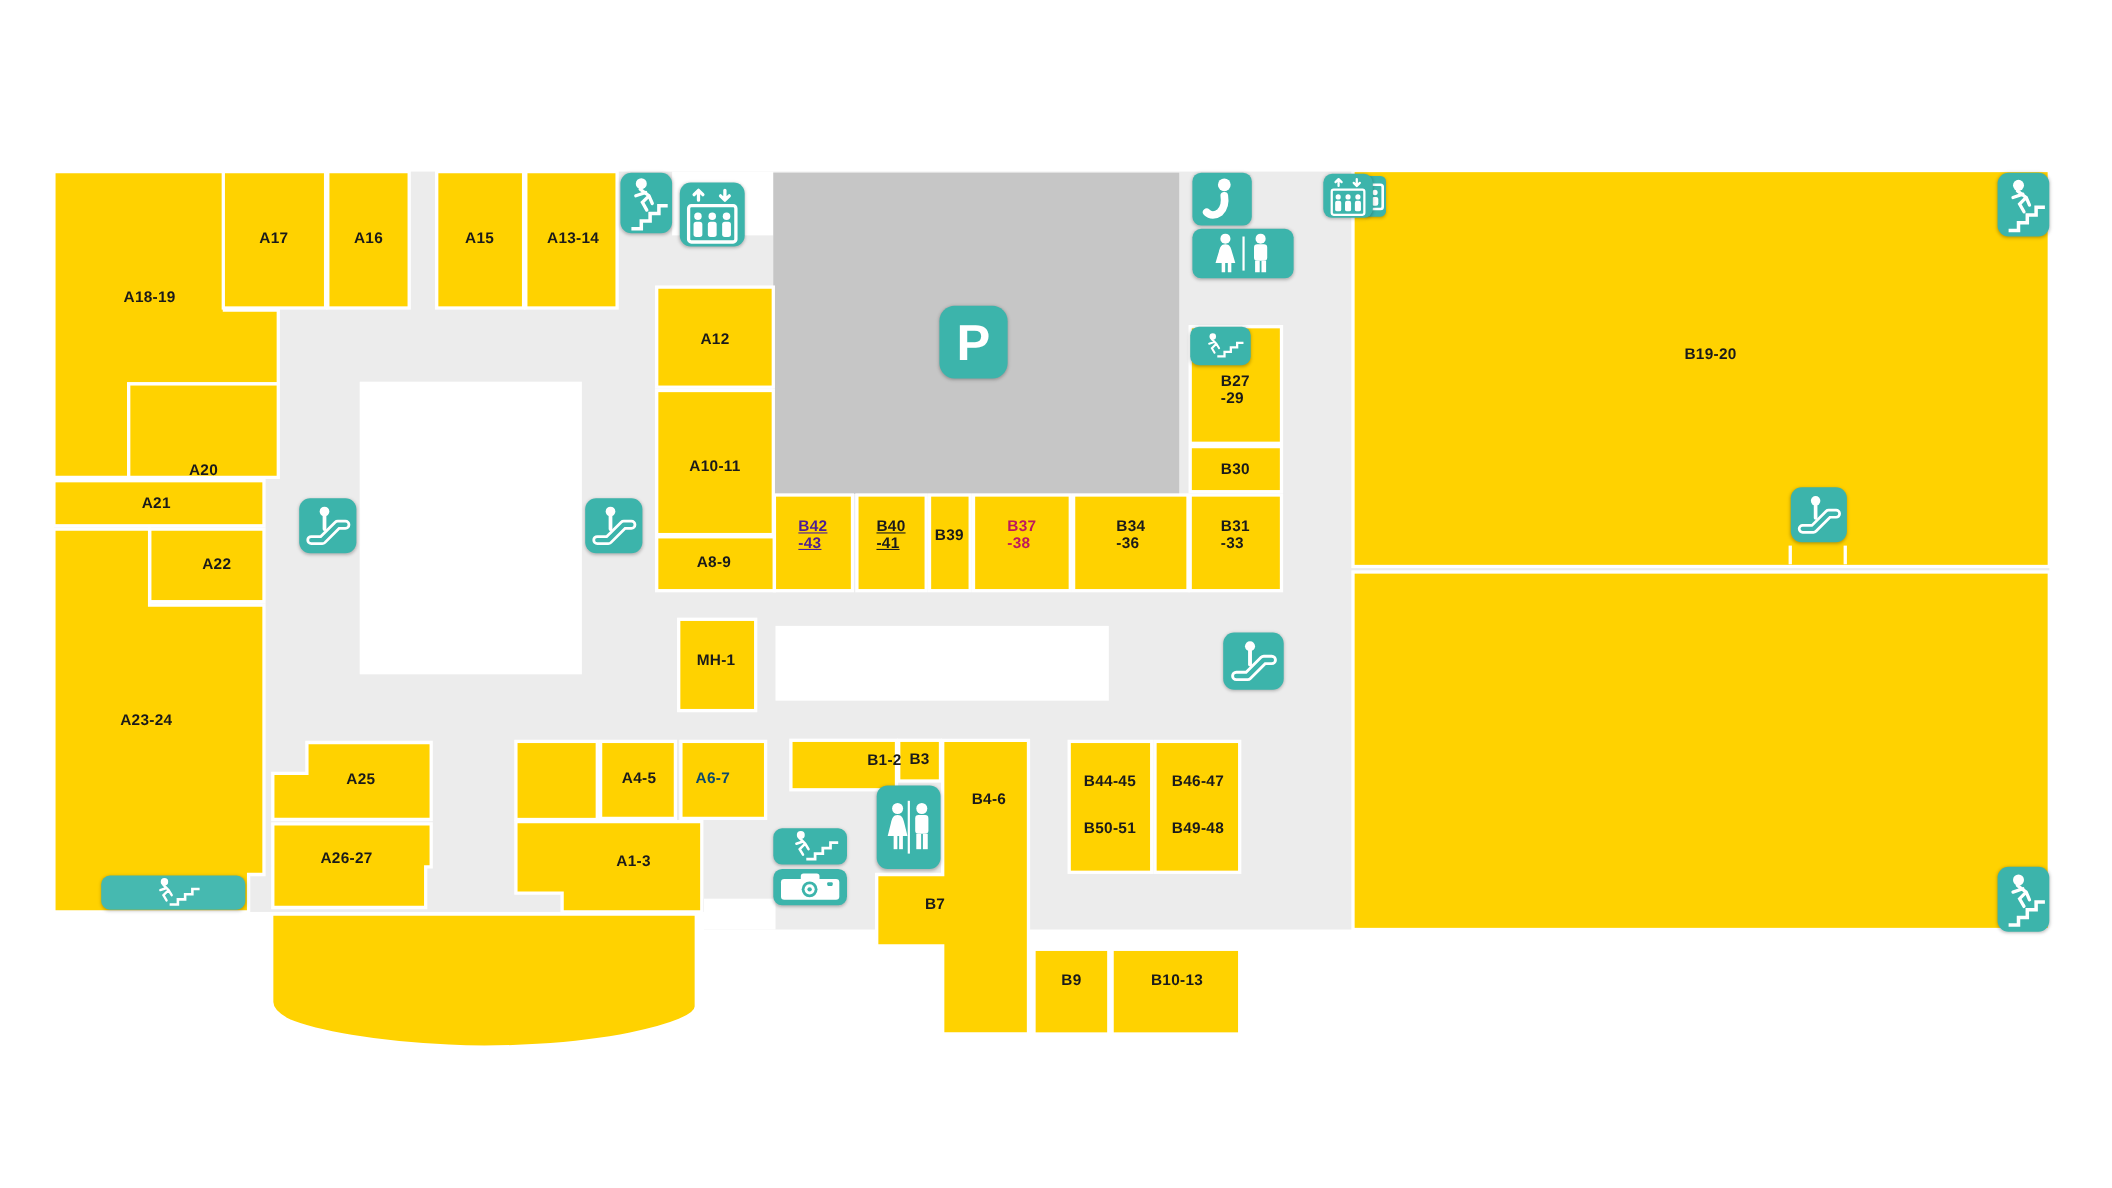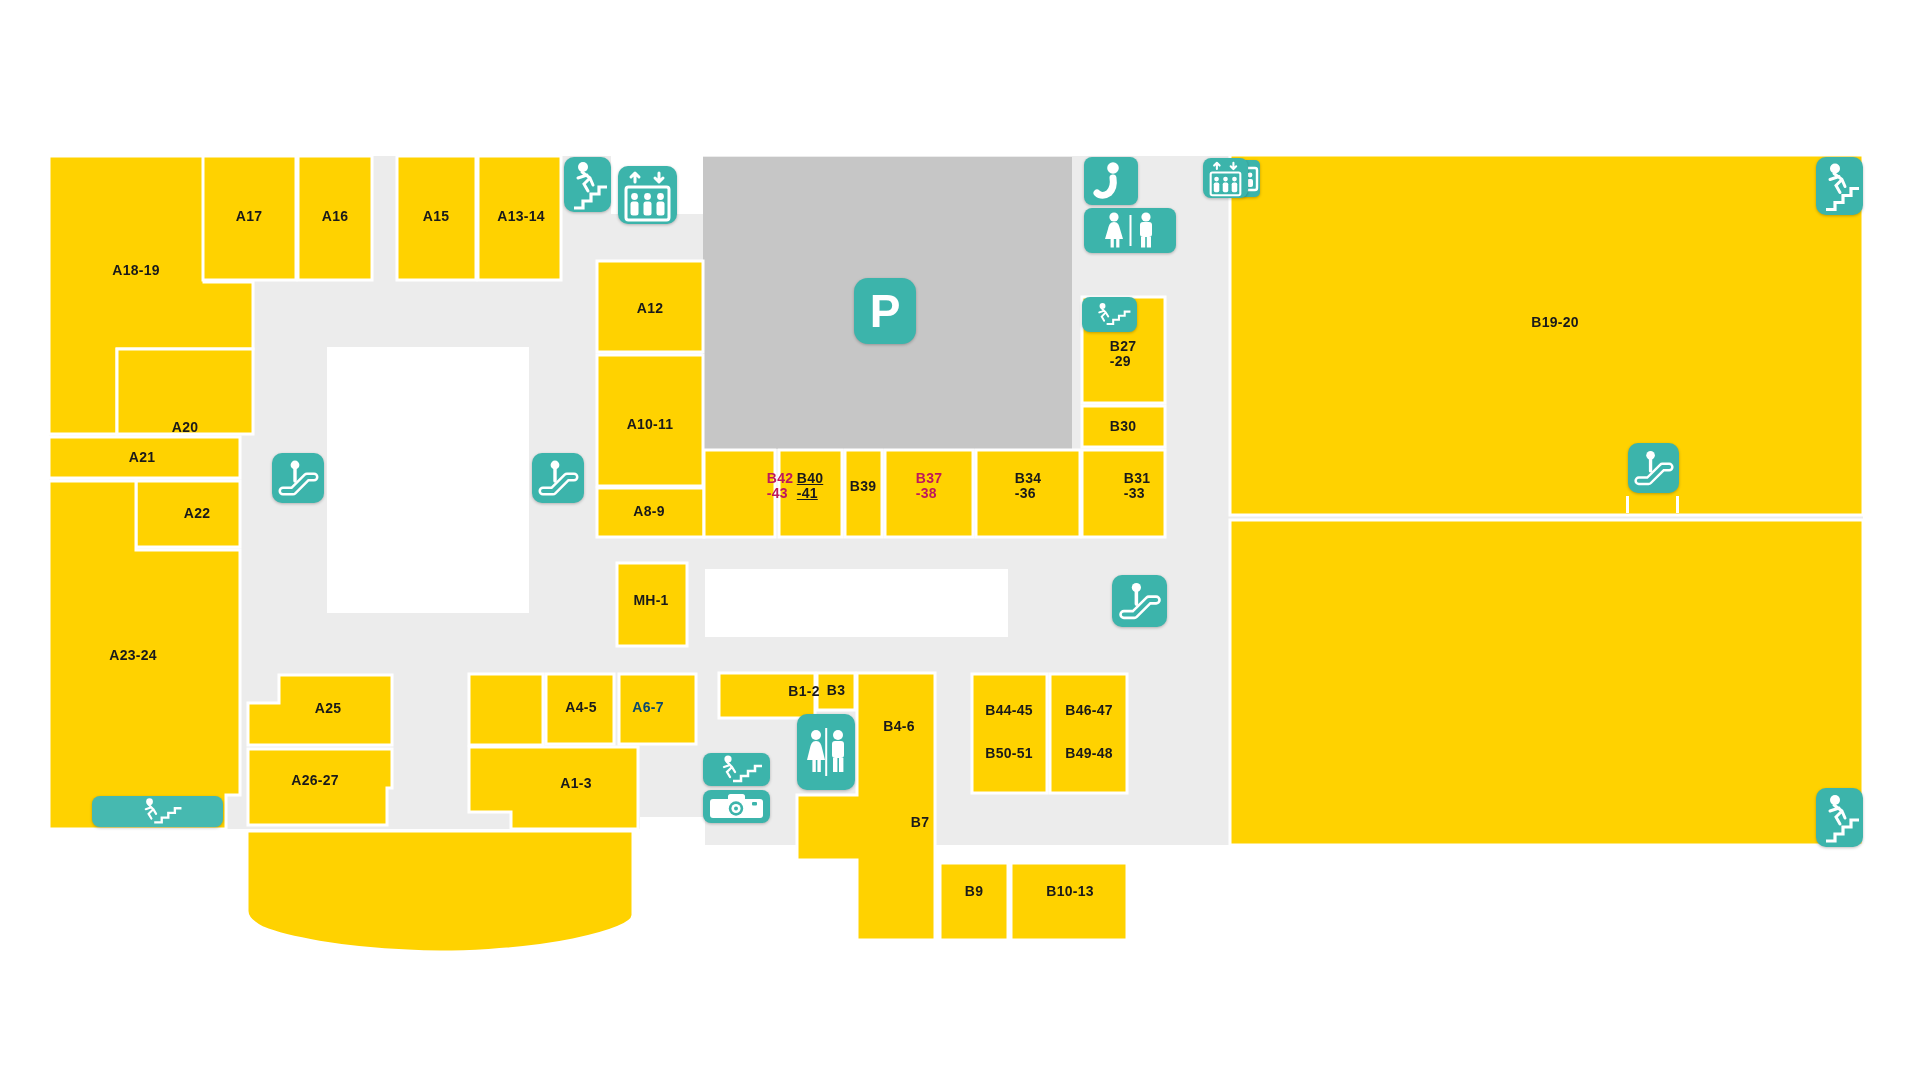--- a/index.html
+++ b/index.html
@@ -232,38 +232,38 @@
     <div class="label" style="left: 133px; top: 655px; color: rgb(26, 26, 26);">A23-24</div>
     <div class="label" style="left: 650px; top: 308px; color: rgb(26, 26, 26);">A12</div>
     <div class="label" style="left: 650px; top: 424px; color: rgb(26, 26, 26);">A10-11</div>
     <div class="label" style="left: 649px; top: 511px; color: rgb(26, 26, 26);">A8-9</div>
     <div class="label" style="left: 651px; top: 600px; color: rgb(26, 26, 26);">MH-1</div>
     <div class="label" style="left: 328px; top: 708px; color: rgb(26, 26, 26);">A25</div>
     <div class="label" style="left: 315px; top: 780px; color: rgb(26, 26, 26);">A26-27</div>
     <div class="label" style="left: 581px; top: 707px; color: rgb(26, 26, 26);">A4-5</div>
     <div class="label" style="left: 648px; top: 707px; color: #0c4a6e;">A6-7</div>
     <div class="label" style="left: 576px; top: 783px; color: rgb(26, 26, 26);">A1-3</div>
-    <div class="label" style="left: 780px; top: 486px; color: #be185d;">B42
+    <div class="label" style="left: 739px; top: 486px; color: #4c1d95; text-decoration: underline;">B42
 -43</div>
     <div class="label" style="left: 810px; top: 486px; color: rgb(26, 26, 26); text-decoration: underline;">B40
 -41</div>
     <div class="label" style="left: 863px; top: 486px; color: rgb(26, 26, 26);">B39</div>
     <div class="label" style="left: 929px; top: 486px; color: #be185d;">B37
 -38</div>
     <div class="label" style="left: 1028px; top: 486px; color: rgb(26, 26, 26);">B34
 -36</div>
-    <div class="label" style="left: 1123px; top: 486px; color: rgb(26, 26, 26); margin-left: 14px;">B31
+    <div class="label" style="left: 1123px; top: 486px; color: rgb(26, 26, 26);">B31
 -33</div>
     <div class="label" style="left: 1123px; top: 354px; color: rgb(26, 26, 26);">B27
 -29</div>
     <div class="label" style="left: 1123px; top: 426px; color: rgb(26, 26, 26);">B30</div>
     <div class="label" style="left: 1555px; top: 322px; color: rgb(26, 26, 26);">B19-20</div>
     <div class="label" style="left: 804px; top: 691px; color: rgb(26, 26, 26);">B1-2</div>
     <div class="label" style="left: 836px; top: 690px; color: rgb(26, 26, 26);">B3</div>
     <div class="label" style="left: 899px; top: 726px; color: rgb(26, 26, 26);">B4-6</div>
-    <div class="label" style="left: 920px; top: 822px; color: rgb(26, 26, 26);">B7</div>
+    <div class="label" style="left: 850px; top: 822px; color: rgb(26, 26, 26);">B7</div>
     <div class="label" style="left: 974px; top: 891px; color: rgb(26, 26, 26);">B9</div>
     <div class="label" style="left: 1070px; top: 891px; color: rgb(26, 26, 26);">B10-13</div>
     <div class="label" style="left: 1009px; top: 710px; color: rgb(26, 26, 26);">B44-45</div>
     <div class="label" style="left: 1009px; top: 753px; color: rgb(26, 26, 26);">B50-51</div>
     <div class="label" style="left: 1089px; top: 710px; color: rgb(26, 26, 26);">B46-47</div>
     <div class="label" style="left: 1089px; top: 753px; color: rgb(26, 26, 26);">B49-48</div>
   </div>
 
 </body></html>

